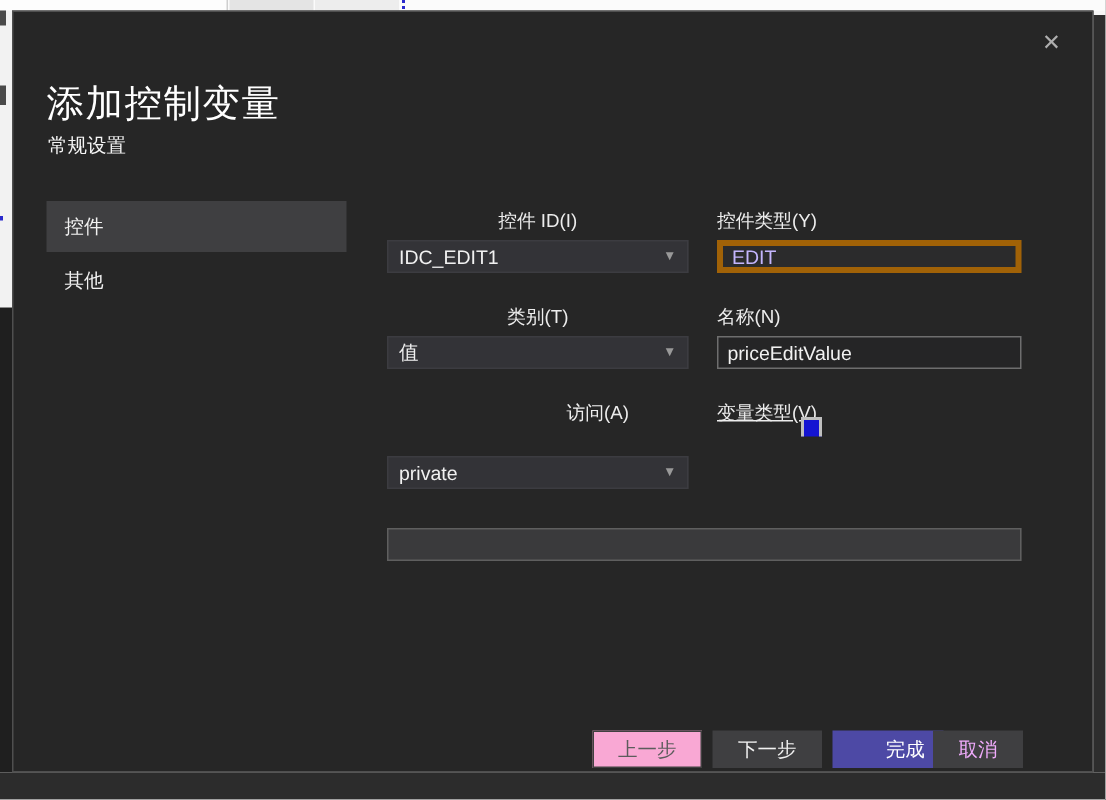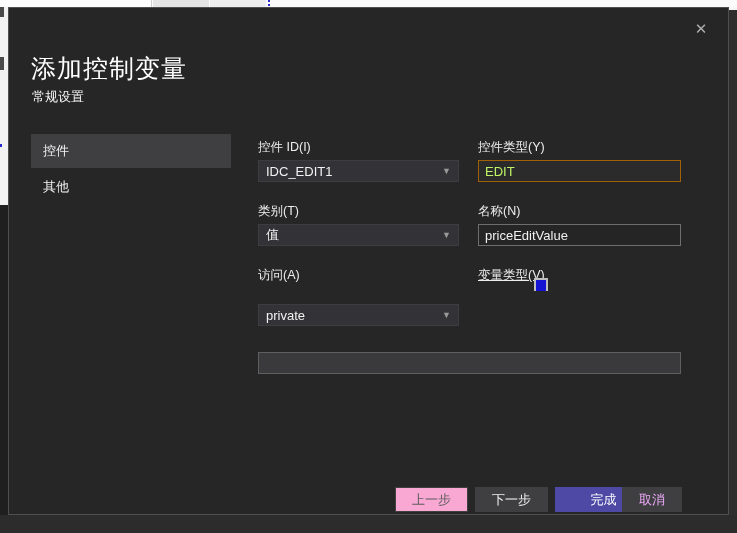--- a/index.html
+++ b/index.html
@@ -37,24 +37,24 @@
   .side-item.plain{top:164px;height:30px;background:transparent;}
   
   .flabel{position:absolute;font-size:12.5px;color:#ededed;white-space:nowrap;}
   .field{position:absolute;height:22px;box-sizing:border-box;font-size:13px;}
   .combo{background:#333337;border:1px solid #3c3c41;color:#f1f1f1;
     display:flex;align-items:center;padding:0 20px 0 7px;}
   .combo .arrow{position:absolute;right:7px;top:50%;transform:translateY(-50%);
     font-size:9px;color:#999999;line-height:1;}
   .tbox{background:#252526;border:1px solid #6e6e6e;color:#f1f1f1;
     padding:0 6px;font-size:13px;font-family:"Liberation Sans","DejaVu Sans",sans-serif;outline:none;}
-  .tbox.disabled{background:#2b2b2c;border:1px solid #a16207;color:#bef264;}
+  .tbox.disabled{background:#2b2b2c;border:4px solid #a16207;color:#c4b5fd;}
   .tbox.focused{border:1px solid #c6c6c6;}
   .tbox.lightfill{background:#3a3a3c;border:1px solid #5f5f5f;}
-  .col1{left:249px;width:201px;}
+  .col1{left:249px;width:201px;text-align:center;}
   .col2{left:469px;width:203px;}
   .lbl-underline{text-decoration:underline;}
   .adorner{position:absolute;left:525px;top:270px;width:14px;height:13px;
     box-sizing:border-box;background:#1414d2;border:2px solid #bfbfbf;border-bottom:none;}
   
   .btn{position:absolute;top:479px;height:25px;font-size:13px;
     display:flex;align-items:center;justify-content:center;box-sizing:border-box;cursor:default;}
   .btn-prev{left:386px;width:73px;background:#f9a8d4;border:1px solid #404040;color:#5c5c5c;}
   .btn-next{left:466px;width:73px;background:#3f3f41;color:#f1f1f1;}
   .btn-finish{left:546px;width:74px;background:#4d49a5;color:#ffffff;padding-left:23px;}
@@ -108,21 +108,21 @@
 
     <div class="flabel col1" style="top:195px;">类别(T)</div>
     <div class="field combo col1" style="top:216px;">
       <span>值</span>
       <span class="arrow">▼</span>
     </div>
 
     <div class="flabel col2" style="top:195px;">名称(N)</div>
     <input class="field tbox col2" style="top: 216px;" value="priceEditValue">
 
-    <div class="flabel col1" style="top:259px;">访问(A)</div>
+    <div class="flabel col1" style="top:259px;margin-left:40px;">访问(A)</div>
     <div class="field combo col1" style="top:264px;margin-top:32px;">
       <span>private</span>
       <span class="arrow">▼</span>
     </div>
 
     <div class="flabel col2 lbl-underline" style="top:259px;">变量类型(V)</div>
     <div class="adorner"></div>
 
     <input class="field tbox lightfill" style="top: 344px; left: 249px; width: 423px;" value="">
 

